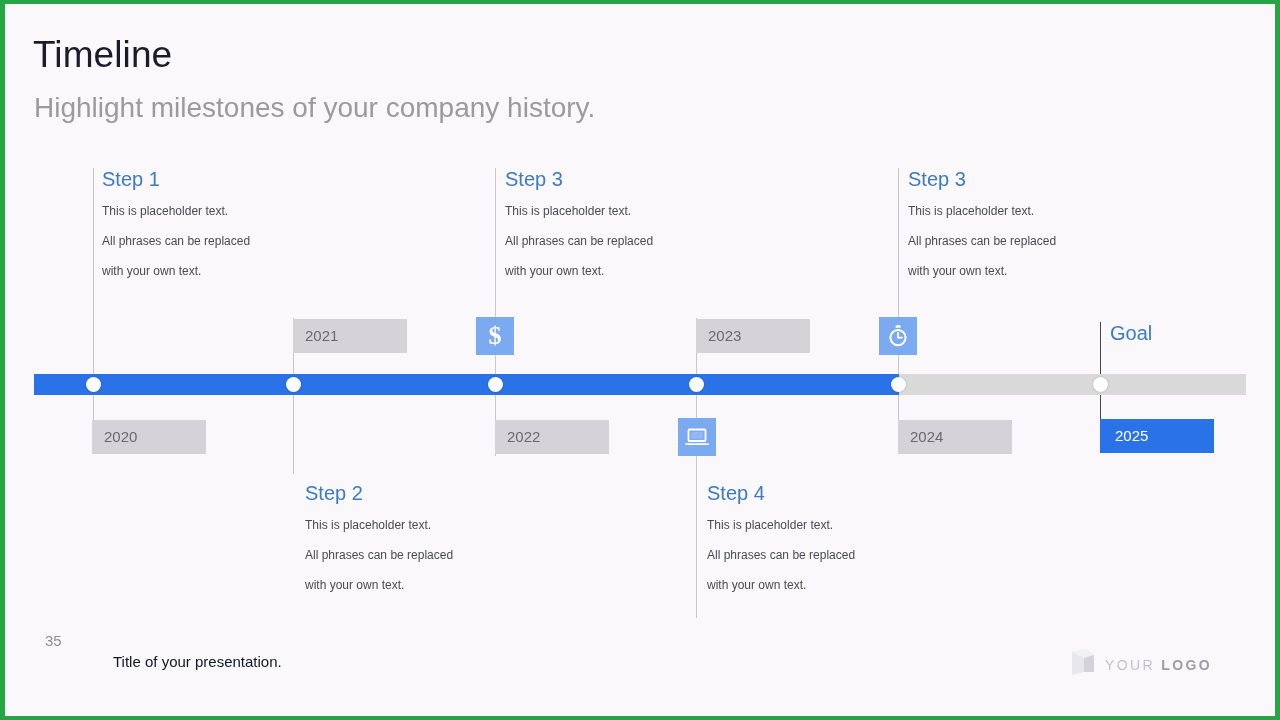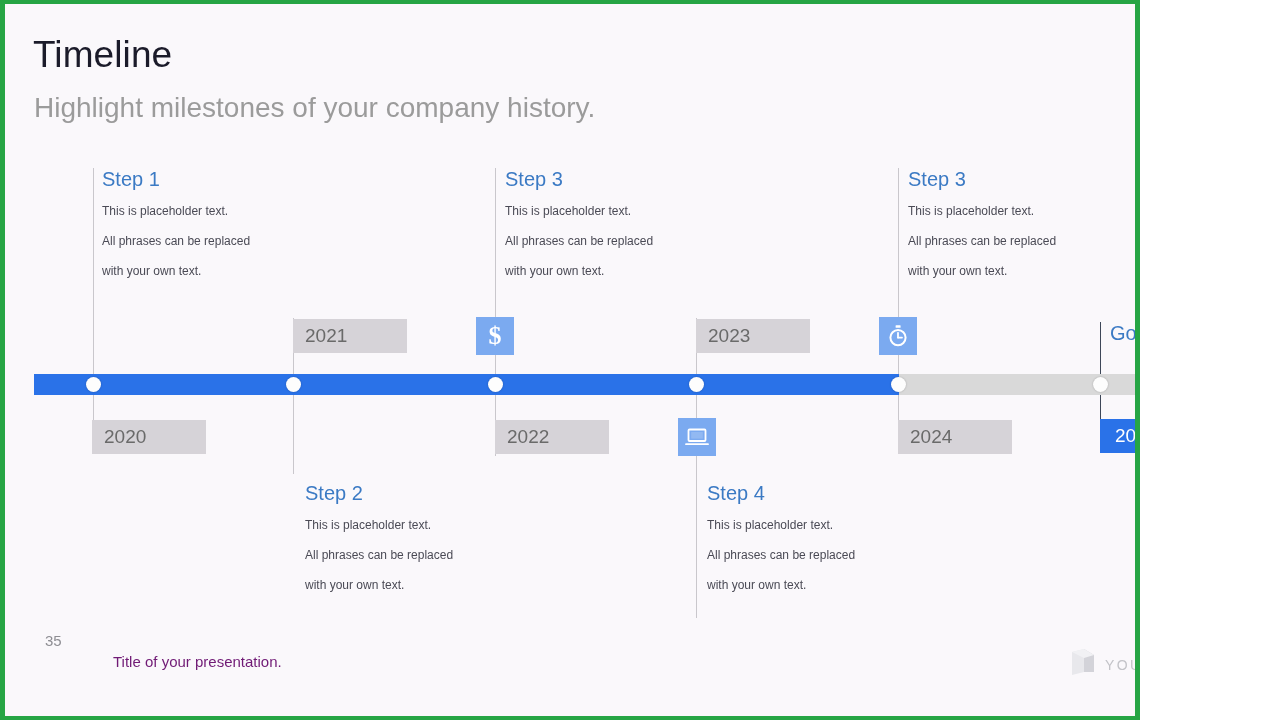--- a/index.html
+++ b/index.html
@@ -8,21 +8,21 @@
     width: 1280px;
     height: 720px;
     overflow: hidden;
   }
   body {
     font-family: "Liberation Sans", sans-serif;
     background: #ffffff;
   }
   .slide {
     position: relative;
-    width: 1140px;
+    width: 1280px;
     height: 720px;
     background: #faf8fb;
     box-sizing: border-box;
     border-left: 5px solid #26a544;
     border-right: 5px solid #26a544;
     border-top: 4px solid #26a544;
     border-bottom: 4px solid #26a544;
     overflow: hidden;
     text-decoration: underline;
   }
@@ -92,21 +92,21 @@
   }
   .vline.dark { background: #3d4758; }
 
   
   .year-chip {
     position: absolute;
     height: 34px;
     line-height: 34px;
     background: #d6d3d8;
     color: #6a6a6a;
-    font-size: 19px;
+    font-size: 15px;
     padding-left: 12px;
     box-sizing: border-box;
     white-space: nowrap;
   }
   .year-chip.goal {
     background: #2a72e8;
     color: #ffffff;
     padding-left: 15px;
   }
 
@@ -161,21 +161,21 @@
     left: 45px;
     top: 632px;
     font-size: 15px;
     color: #8e8e93;
   }
   .footer-title {
     position: absolute;
     left: 113px;
     top: 653px;
     font-size: 15px;
-    color: #701a75;
+    color: #0f172a;
     white-space: nowrap;
   }
   .logo-wrap {
     position: absolute;
     left: 1070px;
     top: 648px;
     display: flex;
     align-items: center;
     gap: 9px;
   }

